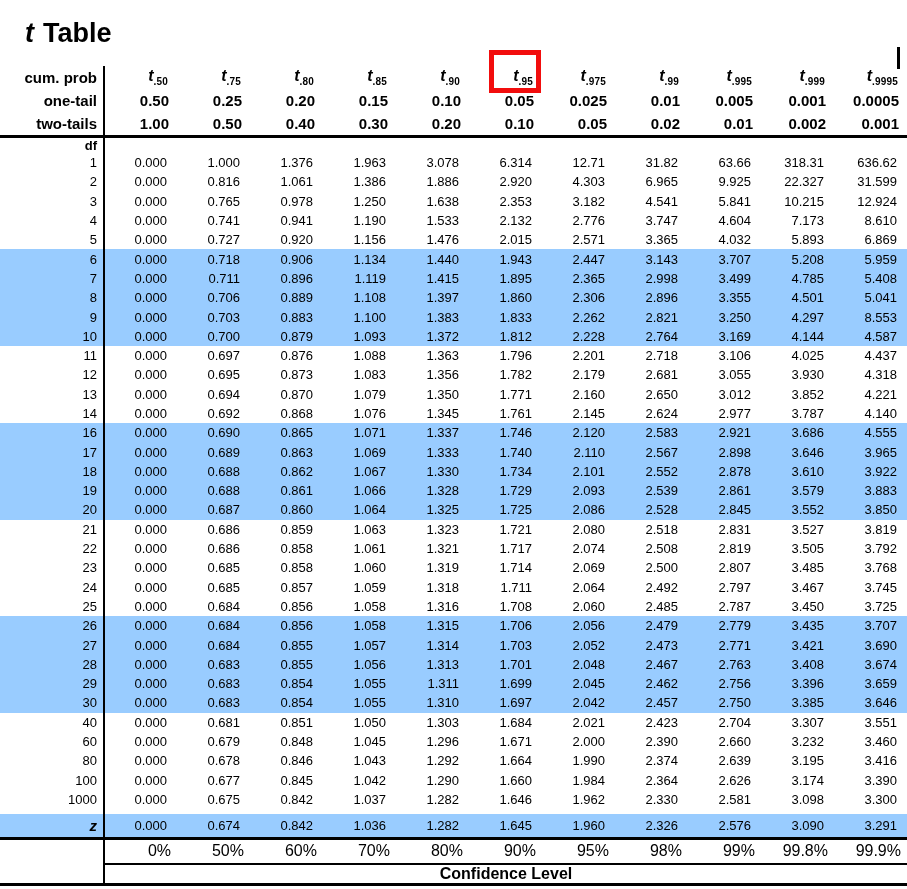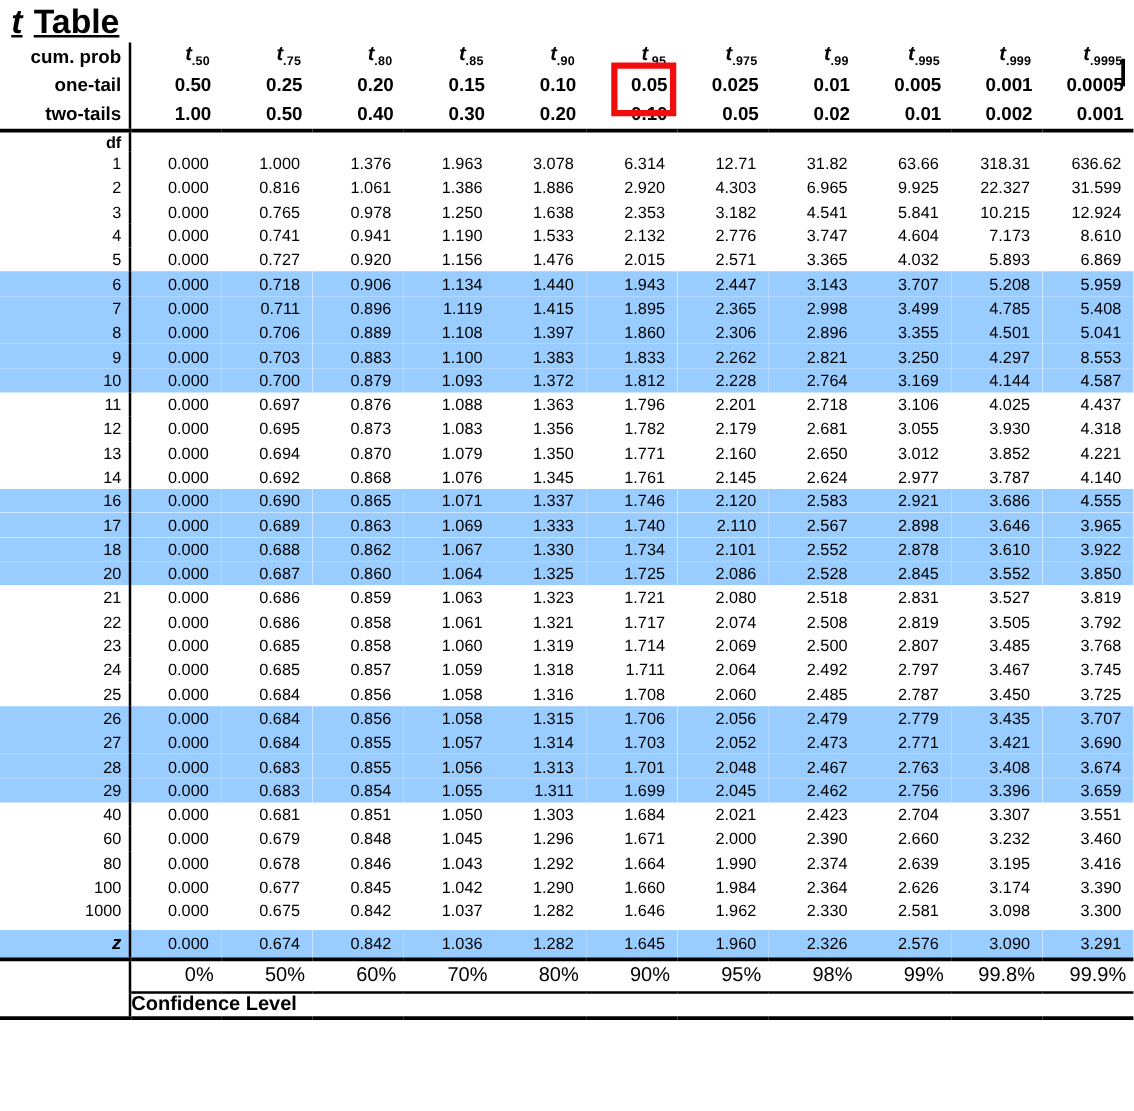--- a/index.html
+++ b/index.html
@@ -7,27 +7,26 @@
   .page {
     position: relative;
     width: 907px;
     height: 889px;
     background: #ffffff;
     color: #000;
     font-family: "Liberation Sans", "DejaVu Sans", sans-serif;
     overflow: hidden;
   }
   .title {
-    margin: 0;
+    margin: 16px;
     padding: 2px 0 0 9px;
     height: 34px;
     font-size: 27px;
     font-weight: bold;
     line-height: 31px;
-    text-decoration: underline;
   }
   .title .title-sym { font-style: italic; margin-right: 9px; }
 
   table.ttable {
     border-collapse: collapse;
     table-layout: fixed;
     width: 907px;
   }
   td {
     margin: 0; padding: 0;
@@ -71,21 +70,21 @@
   #z-row .lbl { font-style: italic; font-size: 15px; }
 
   #percent-row td { height: 26px; }
   #percent-row .pv {
     text-align: right;
     padding-right: 6px;
     font-size: 16px;
     border-bottom: 2px solid #000;
   }
   #conf-row td { height: 20px; border-bottom: 3px solid #000; }
-  #conf-row .conf { text-align: left; font-weight: bold; font-size: 16px; }
+  #conf-row .conf { text-align: center; font-weight: bold; font-size: 16px; }
 
   
   .redbox {
     position: absolute;
     left: 489px;
     top: 50px;
     width: 52px;
     height: 43px;
     border: 5px solid #f20d0d;
     pointer-events: none;
@@ -405,20 +404,34 @@
           <td class="val">1.067</td>
           <td class="val">1.330</td>
           <td class="val">1.734</td>
           <td class="val">2.101</td>
           <td class="val">2.552</td>
           <td class="val">2.878</td>
           <td class="val">3.610</td>
           <td class="val">3.922</td>
         </tr>
         <tr class="hl">
+          <td class="lbl numlbl">19</td>
+          <td class="val">0.000</td>
+          <td class="val">0.688</td>
+          <td class="val">0.861</td>
+          <td class="val">1.066</td>
+          <td class="val">1.328</td>
+          <td class="val">1.729</td>
+          <td class="val">2.093</td>
+          <td class="val">2.539</td>
+          <td class="val">2.861</td>
+          <td class="val">3.579</td>
+          <td class="val">3.883</td>
+        </tr>
+        <tr class="hl">
           <td class="lbl numlbl">20</td>
           <td class="val">0.000</td>
           <td class="val">0.687</td>
           <td class="val">0.860</td>
           <td class="val">1.064</td>
           <td class="val">1.325</td>
           <td class="val">1.725</td>
           <td class="val">2.086</td>
           <td class="val">2.528</td>
           <td class="val">2.845</td>
@@ -543,20 +556,34 @@
           <td class="val">0.683</td>
           <td class="val">0.854</td>
           <td class="val">1.055</td>
           <td class="val">1.311</td>
           <td class="val">1.699</td>
           <td class="val">2.045</td>
           <td class="val">2.462</td>
           <td class="val">2.756</td>
           <td class="val">3.396</td>
           <td class="val">3.659</td>
+        </tr>
+        <tr class="hl">
+          <td class="lbl numlbl">30</td>
+          <td class="val">0.000</td>
+          <td class="val">0.683</td>
+          <td class="val">0.854</td>
+          <td class="val">1.055</td>
+          <td class="val">1.310</td>
+          <td class="val">1.697</td>
+          <td class="val">2.042</td>
+          <td class="val">2.457</td>
+          <td class="val">2.750</td>
+          <td class="val">3.385</td>
+          <td class="val">3.646</td>
         </tr>
         <tr>
           <td class="lbl numlbl">40</td>
           <td class="val">0.000</td>
           <td class="val">0.681</td>
           <td class="val">0.851</td>
           <td class="val">1.050</td>
           <td class="val">1.303</td>
           <td class="val">1.684</td>
           <td class="val">2.021</td>

